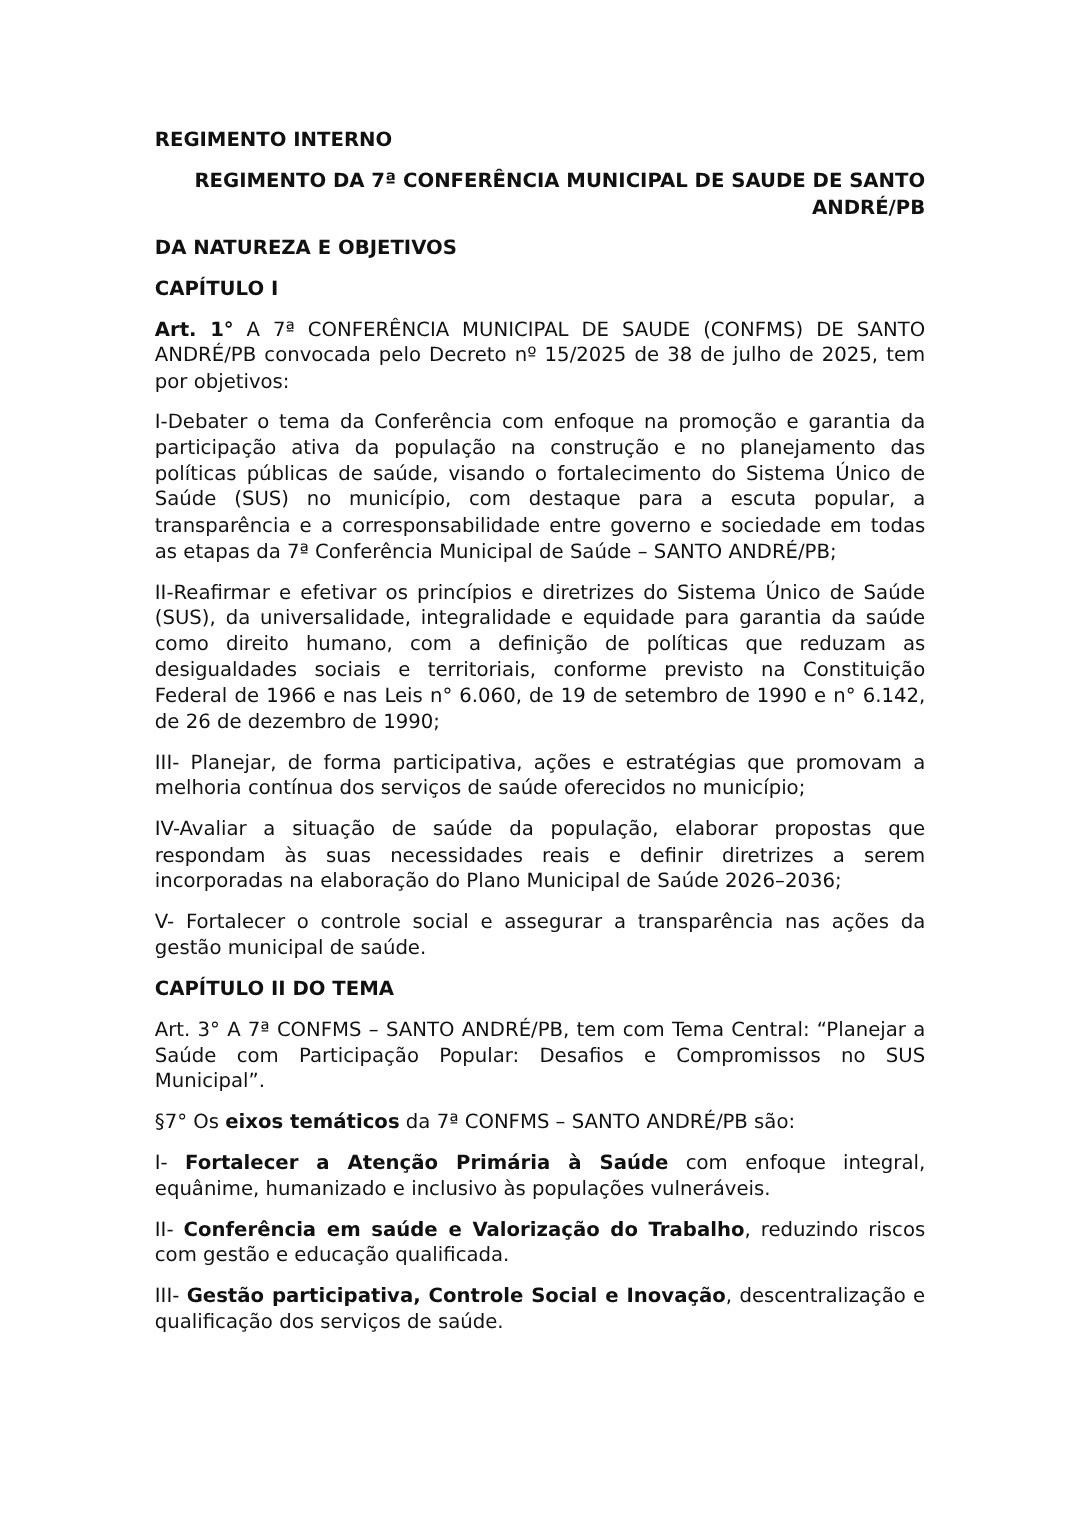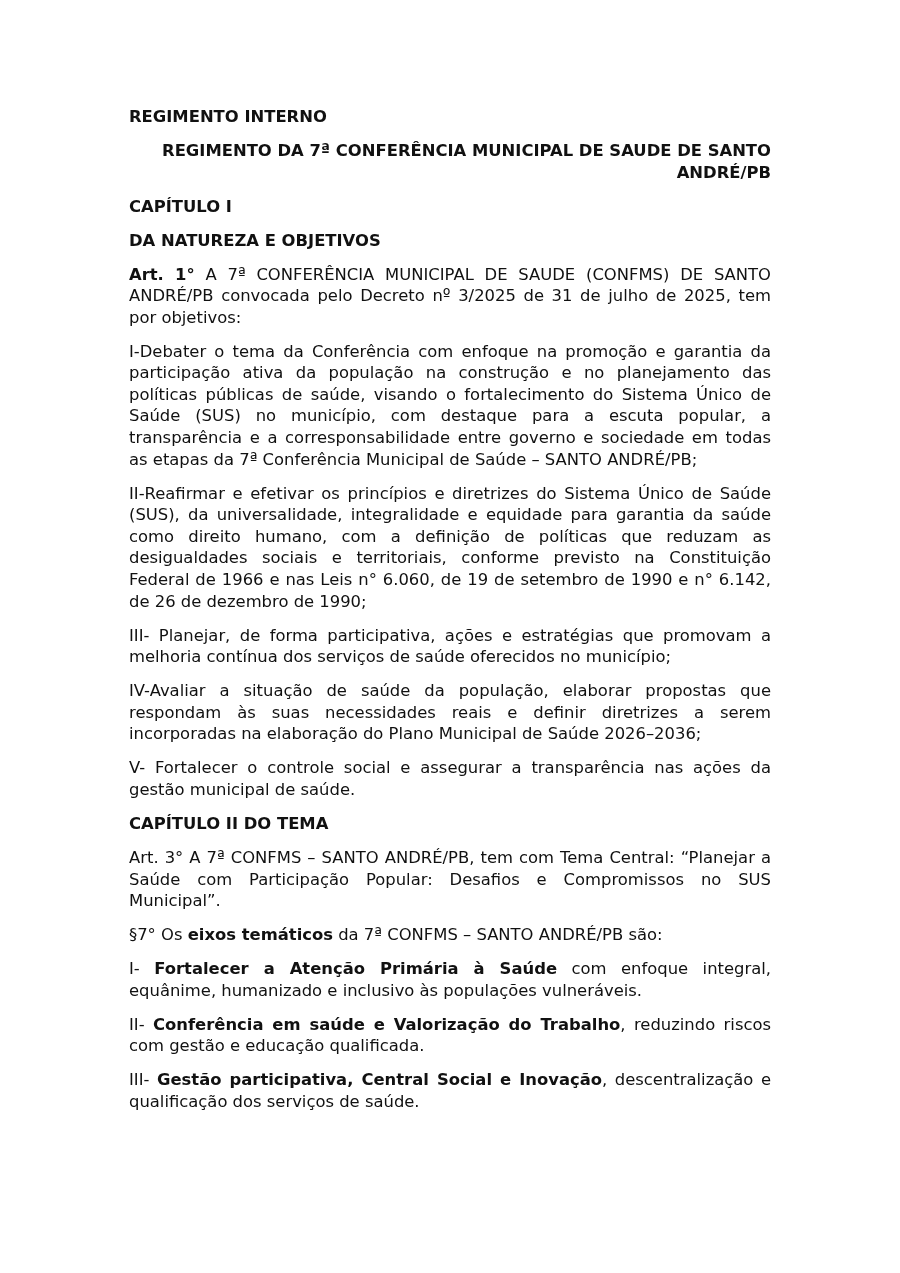--- a/index.html
+++ b/index.html
@@ -18,35 +18,35 @@
     .center { text-align: right; }
     .b { font-weight: bold; }
     .title { font-weight: bold; }
   </style>
 </head>
 <body>
 
 <div class="page">
   <p class="center title">REGIMENTO INTERNO</p>
   <p class="title" style="text-align:right;">REGIMENTO DA 7ª CONFERÊNCIA MUNICIPAL DE SAUDE DE SANTO ANDRÉ/PB</p>
+  <p class="title">DA NATUREZA E OBJETIVOS</p>
   <p class="title">CAPÍTULO I</p>
-  <p class="title">DA NATUREZA E OBJETIVOS</p>
 
-  <p><span class="b">Art. 1°</span><span> A 7ª CONFERÊNCIA MUNICIPAL DE SAUDE (CONFMS) DE SANTO ANDRÉ/PB convocada pelo Decreto nº 3/2025 de 31 de julho de 2025, tem por objetivos:</span></p>
+  <p><span class="b">Art. 1°</span><span> A 7ª CONFERÊNCIA MUNICIPAL DE SAUDE (CONFMS) DE SANTO ANDRÉ/PB convocada pelo Decreto nº 15/2025 de 38 de julho de 2025, tem por objetivos:</span></p>
 
   <p>I-Debater o tema da Conferência com enfoque na promoção e garantia da participação ativa da população na construção e no planejamento das políticas públicas de saúde, visando o fortalecimento do Sistema Único de Saúde (SUS) no município, com destaque para a escuta popular, a transparência e a corresponsabilidade entre governo e sociedade em todas as etapas da 7ª Conferência Municipal de Saúde – SANTO ANDRÉ/PB;</p>
   <p>II-Reafirmar e efetivar os princípios e diretrizes do Sistema Único de Saúde (SUS), da universalidade, integralidade e equidade para garantia da saúde como direito humano, com a definição de políticas que reduzam as desigualdades sociais e territoriais, conforme previsto na Constituição Federal de 1966 e nas Leis n° 6.060, de 19 de setembro de 1990 e n° 6.142, de 26 de dezembro de 1990;</p>
   <p>III- Planejar, de forma participativa, ações e estratégias que promovam a melhoria contínua dos serviços de saúde oferecidos no município;</p>
   <p>IV-Avaliar a situação de saúde da população, elaborar propostas que respondam às suas necessidades reais e definir diretrizes a serem incorporadas na elaboração do Plano Municipal de Saúde 2026–2036;</p>
   <p>V- Fortalecer o controle social e assegurar a transparência nas ações da gestão municipal de saúde.</p>
 
   <p class="title">CAPÍTULO II DO TEMA</p>
 
   <p>Art. 3° A 7ª CONFMS – SANTO ANDRÉ/PB, tem com Tema Central: “Planejar a Saúde com Participação Popular: Desafios e Compromissos no SUS Municipal”.</p>
 
   <p><span>§7° Os </span><span class="b">eixos temáticos</span><span> da 7ª CONFMS – SANTO ANDRÉ/PB são:</span></p>
 
   <p><span>I- </span><span class="b">Fortalecer a Atenção Primária à Saúde</span><span> com enfoque integral, equânime, humanizado e inclusivo às populações vulneráveis.</span></p>
 
   <p><span>II- </span><span class="b">Conferência em saúde e Valorização do Trabalho</span><span>, reduzindo riscos com gestão e educação qualificada.</span></p>
 
-  <p><span>III- </span><span class="b">Gestão participativa, Central Social e Inovação</span><span>, descentralização e qualificação dos serviços de saúde.</span></p>
+  <p><span>III- </span><span class="b">Gestão participativa, Controle Social e Inovação</span><span>, descentralização e qualificação dos serviços de saúde.</span></p>
 </div>
 
 </body></html>

